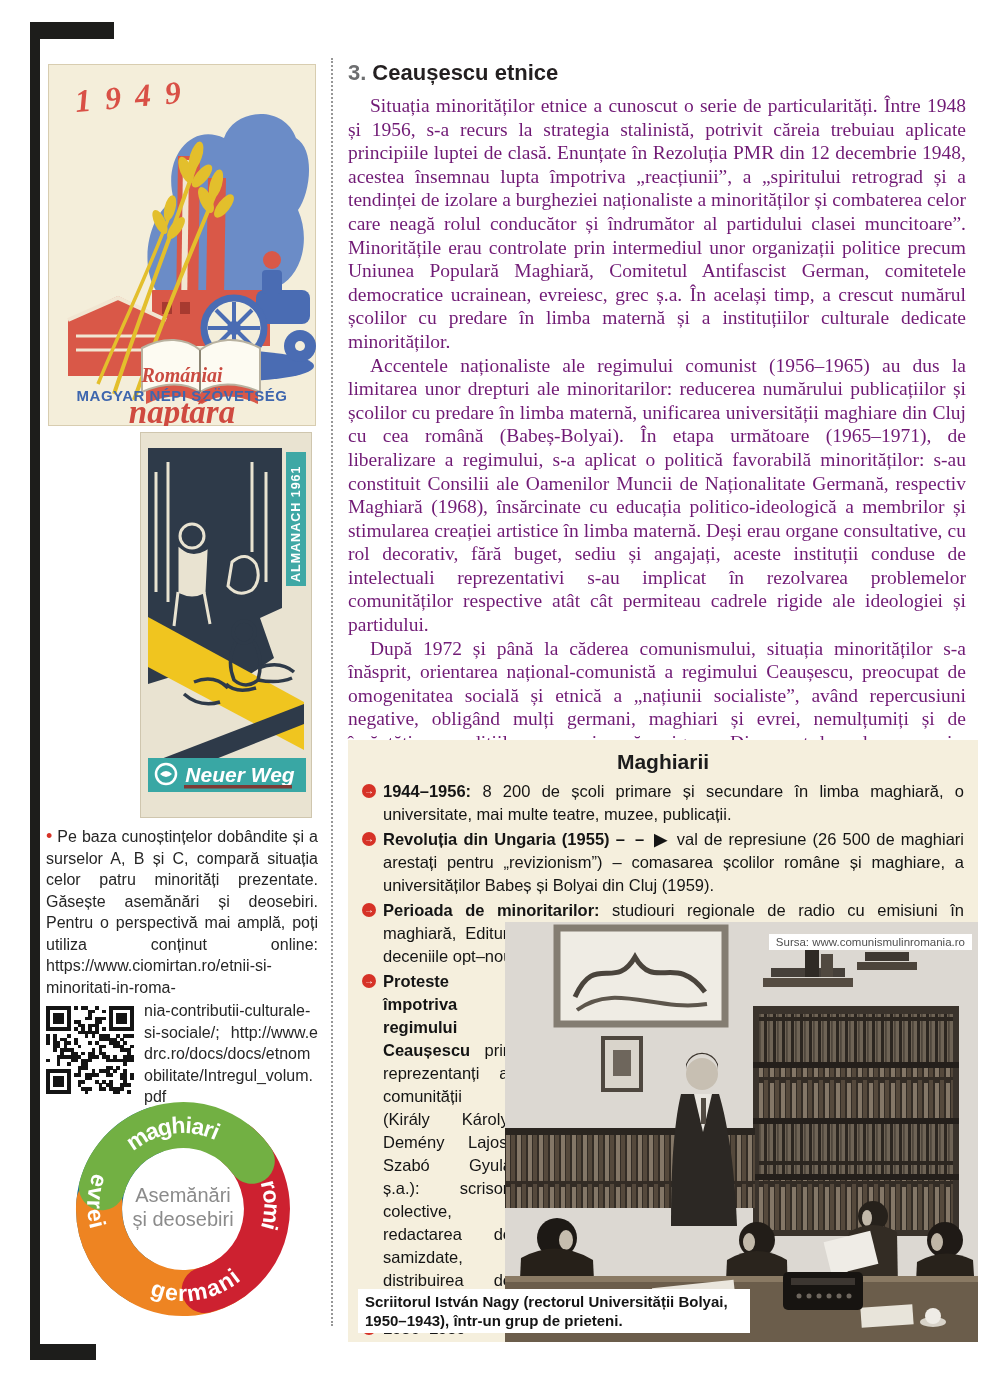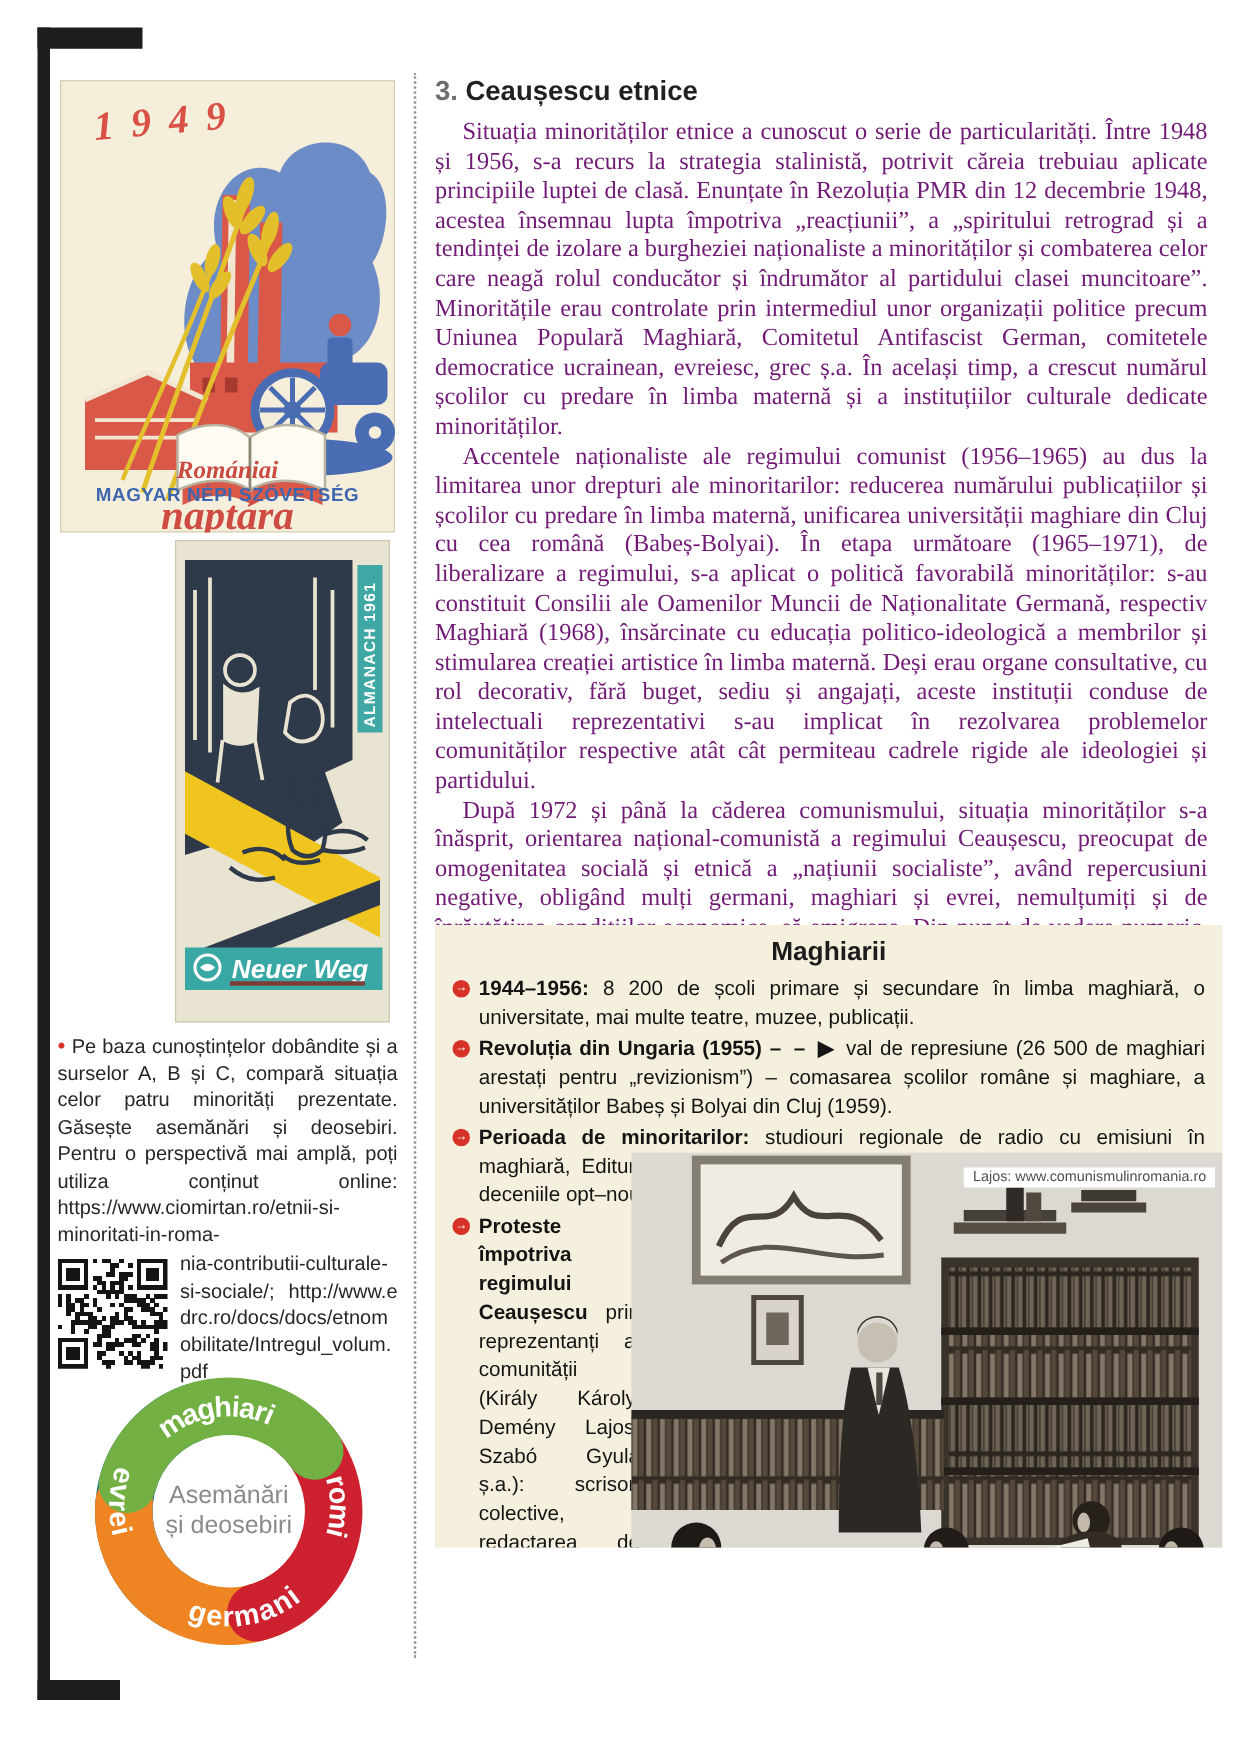--- a/index.html
+++ b/index.html
@@ -35,21 +35,21 @@
 
   
   .main-col{position:absolute;left:348px;top:60px;width:618px;}
   .h-title{font-size:22px;font-weight:bold;color:#231f20;margin:0 0 8px 0;}
   .h-num{color:#6d6e70;margin-right:6px;}
   .paras{font-family:"Liberation Serif",serif;font-size:19.5px;line-height:23.6px;
          text-align:justify;color:#701a75;}
   .paras p{margin:0;text-indent:22px;}
 
   
-  .mbox{position:absolute;left:348px;top:740px;width:630px;height:498px;background:#f5efdd;
+  .mbox{position:absolute;left:348px;top:740px;width:630px;height:602px;background:#f5efdd;
         box-sizing:border-box;padding:8px 14px;overflow:hidden;}
   .mbox-title{text-align:center;font-weight:bold;font-size:21px;color:#1c1c1c;margin:2px 0 6px 0;}
   .blist{font-size:16.5px;line-height:23px;text-align:justify;color:#141414;}
   .bullet{position:relative;padding-left:21px;margin:0 0 2px 0;}
   .bicon{position:absolute;left:0;top:4px;width:14px;height:14px;border-radius:50%;
          background:#d63227;color:#fff;font-size:10px;line-height:14px;text-align:center;font-weight:bold;}
   .lead{font-weight:bold;}
   .dash-arrow{font-weight:900;letter-spacing:2px;white-space:nowrap;}
   .mini-col{width:150px;}
 
@@ -549,19 +549,19 @@
           <circle cx="294" cy="374" r="2.5" fill="#6e675f"></circle>
             <circle cx="304" cy="374" r="2.5" fill="#6e675f"></circle>
           <circle cx="314" cy="374" r="2.5" fill="#6e675f"></circle>
             <circle cx="324" cy="374" r="2.5" fill="#6e675f"></circle>
           <circle cx="334" cy="374" r="2.5" fill="#6e675f"></circle>
             <circle cx="344" cy="374" r="2.5" fill="#6e675f"></circle>
         </g>
         <ellipse cx="428" cy="400" rx="13" ry="5" fill="#d8d3c9"></ellipse>
         <circle cx="428" cy="394" r="8" fill="#efece6"></circle>
       </svg>
-      <div class="sursa">Lajos: www.comunismulinromania.ro</div>
+      <div class="sursa">Sursa: www.comunismulinromania.ro</div>
     </div>
 
     <div class="caption">Scriitorul István Nagy (rectorul Universității Bolyai, 1950–1943), într-un grup de prieteni.</div>
   </div>
 
 </div>
 
 </body></html>

